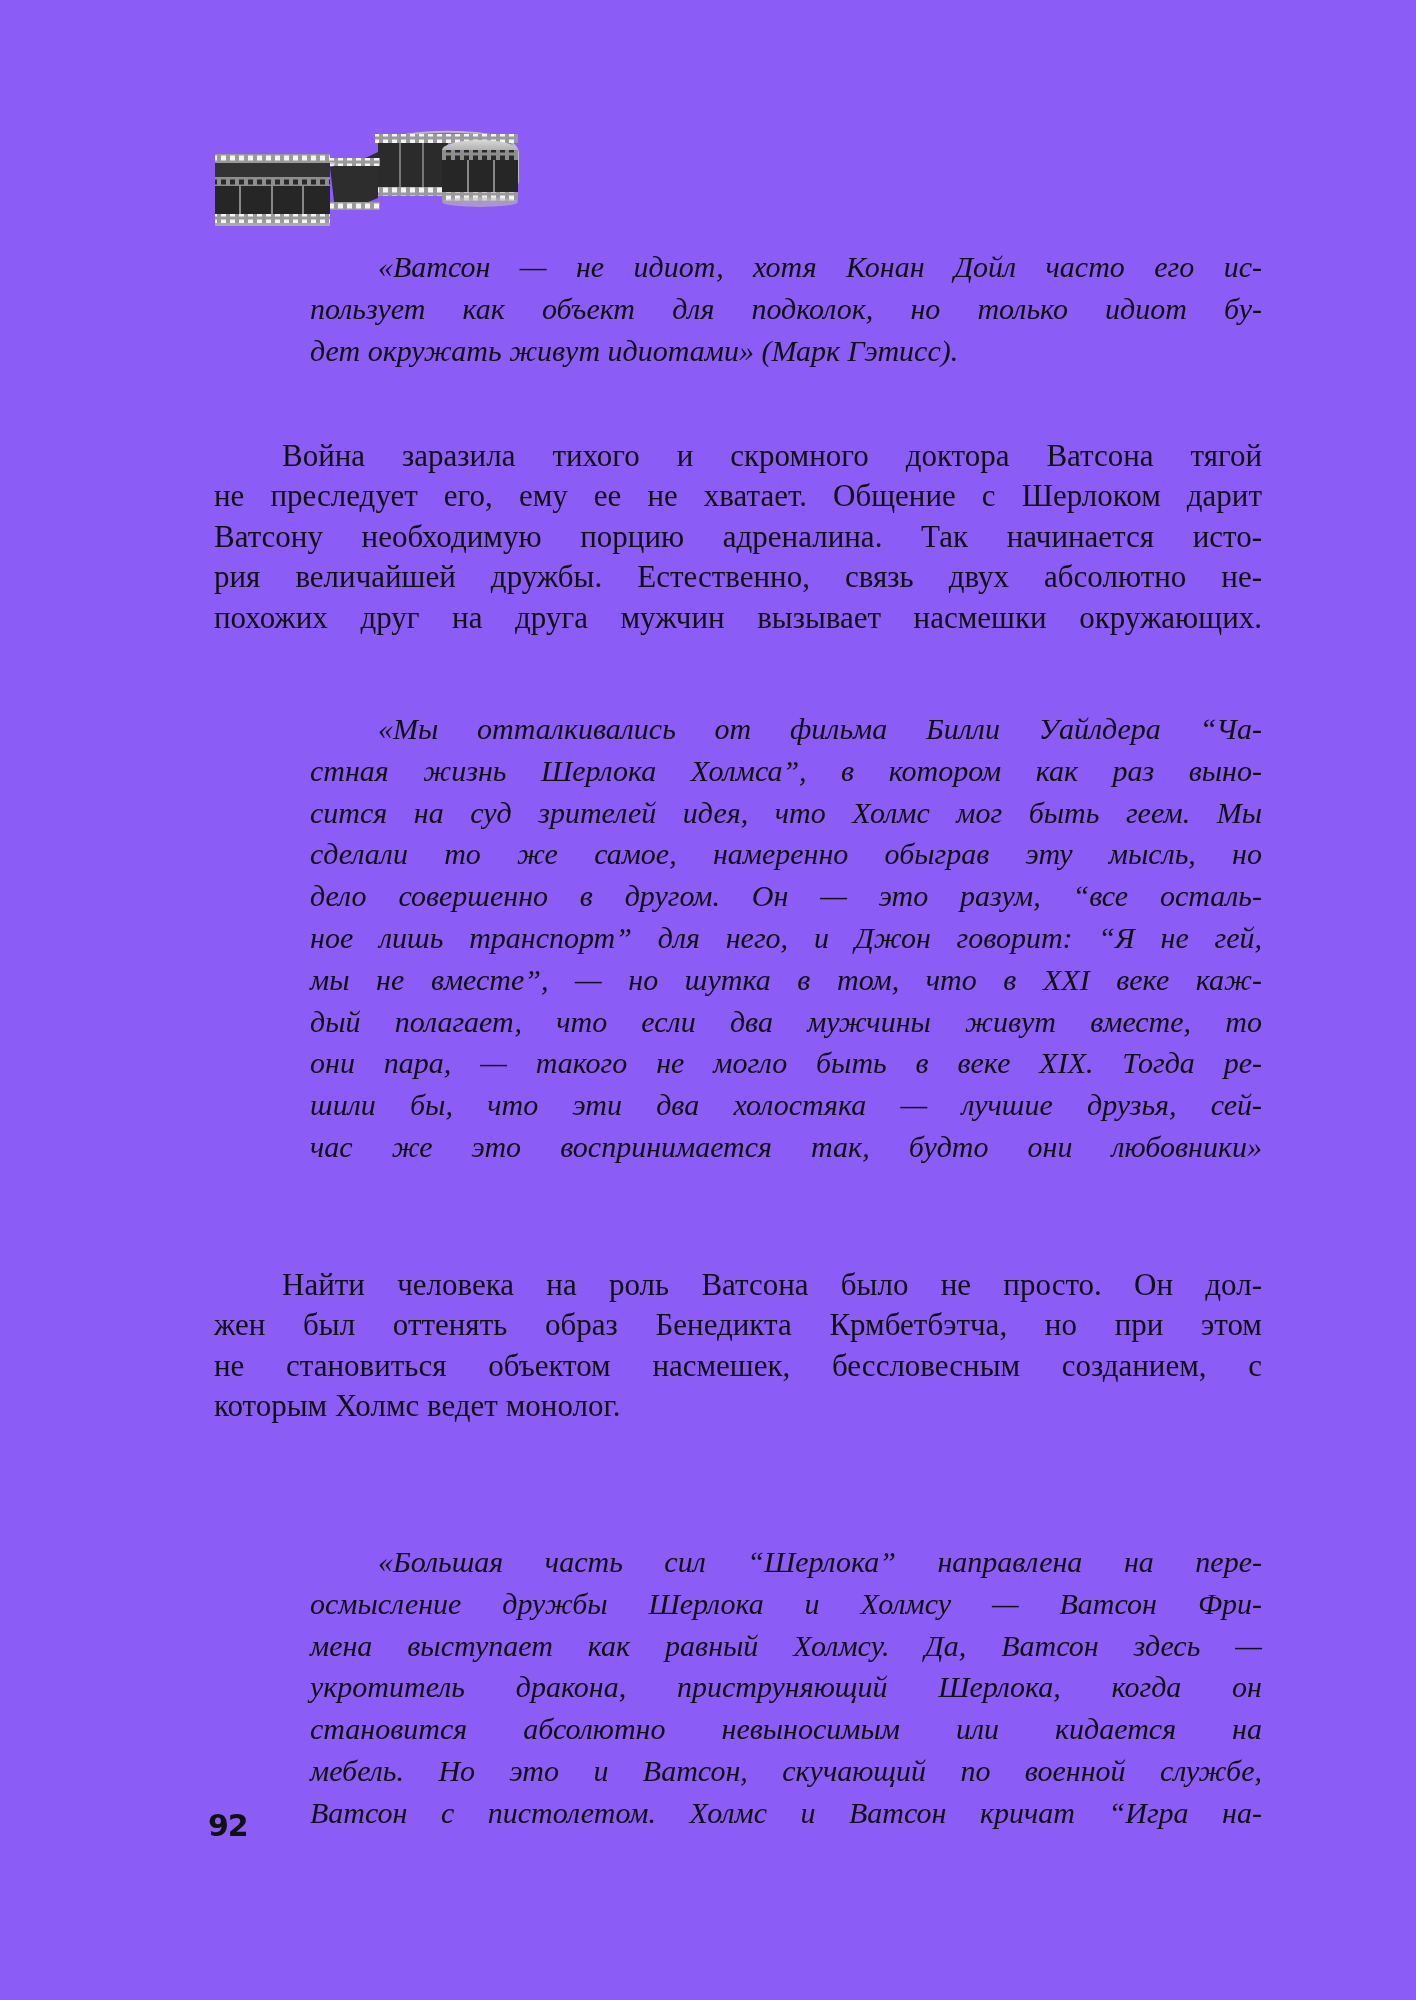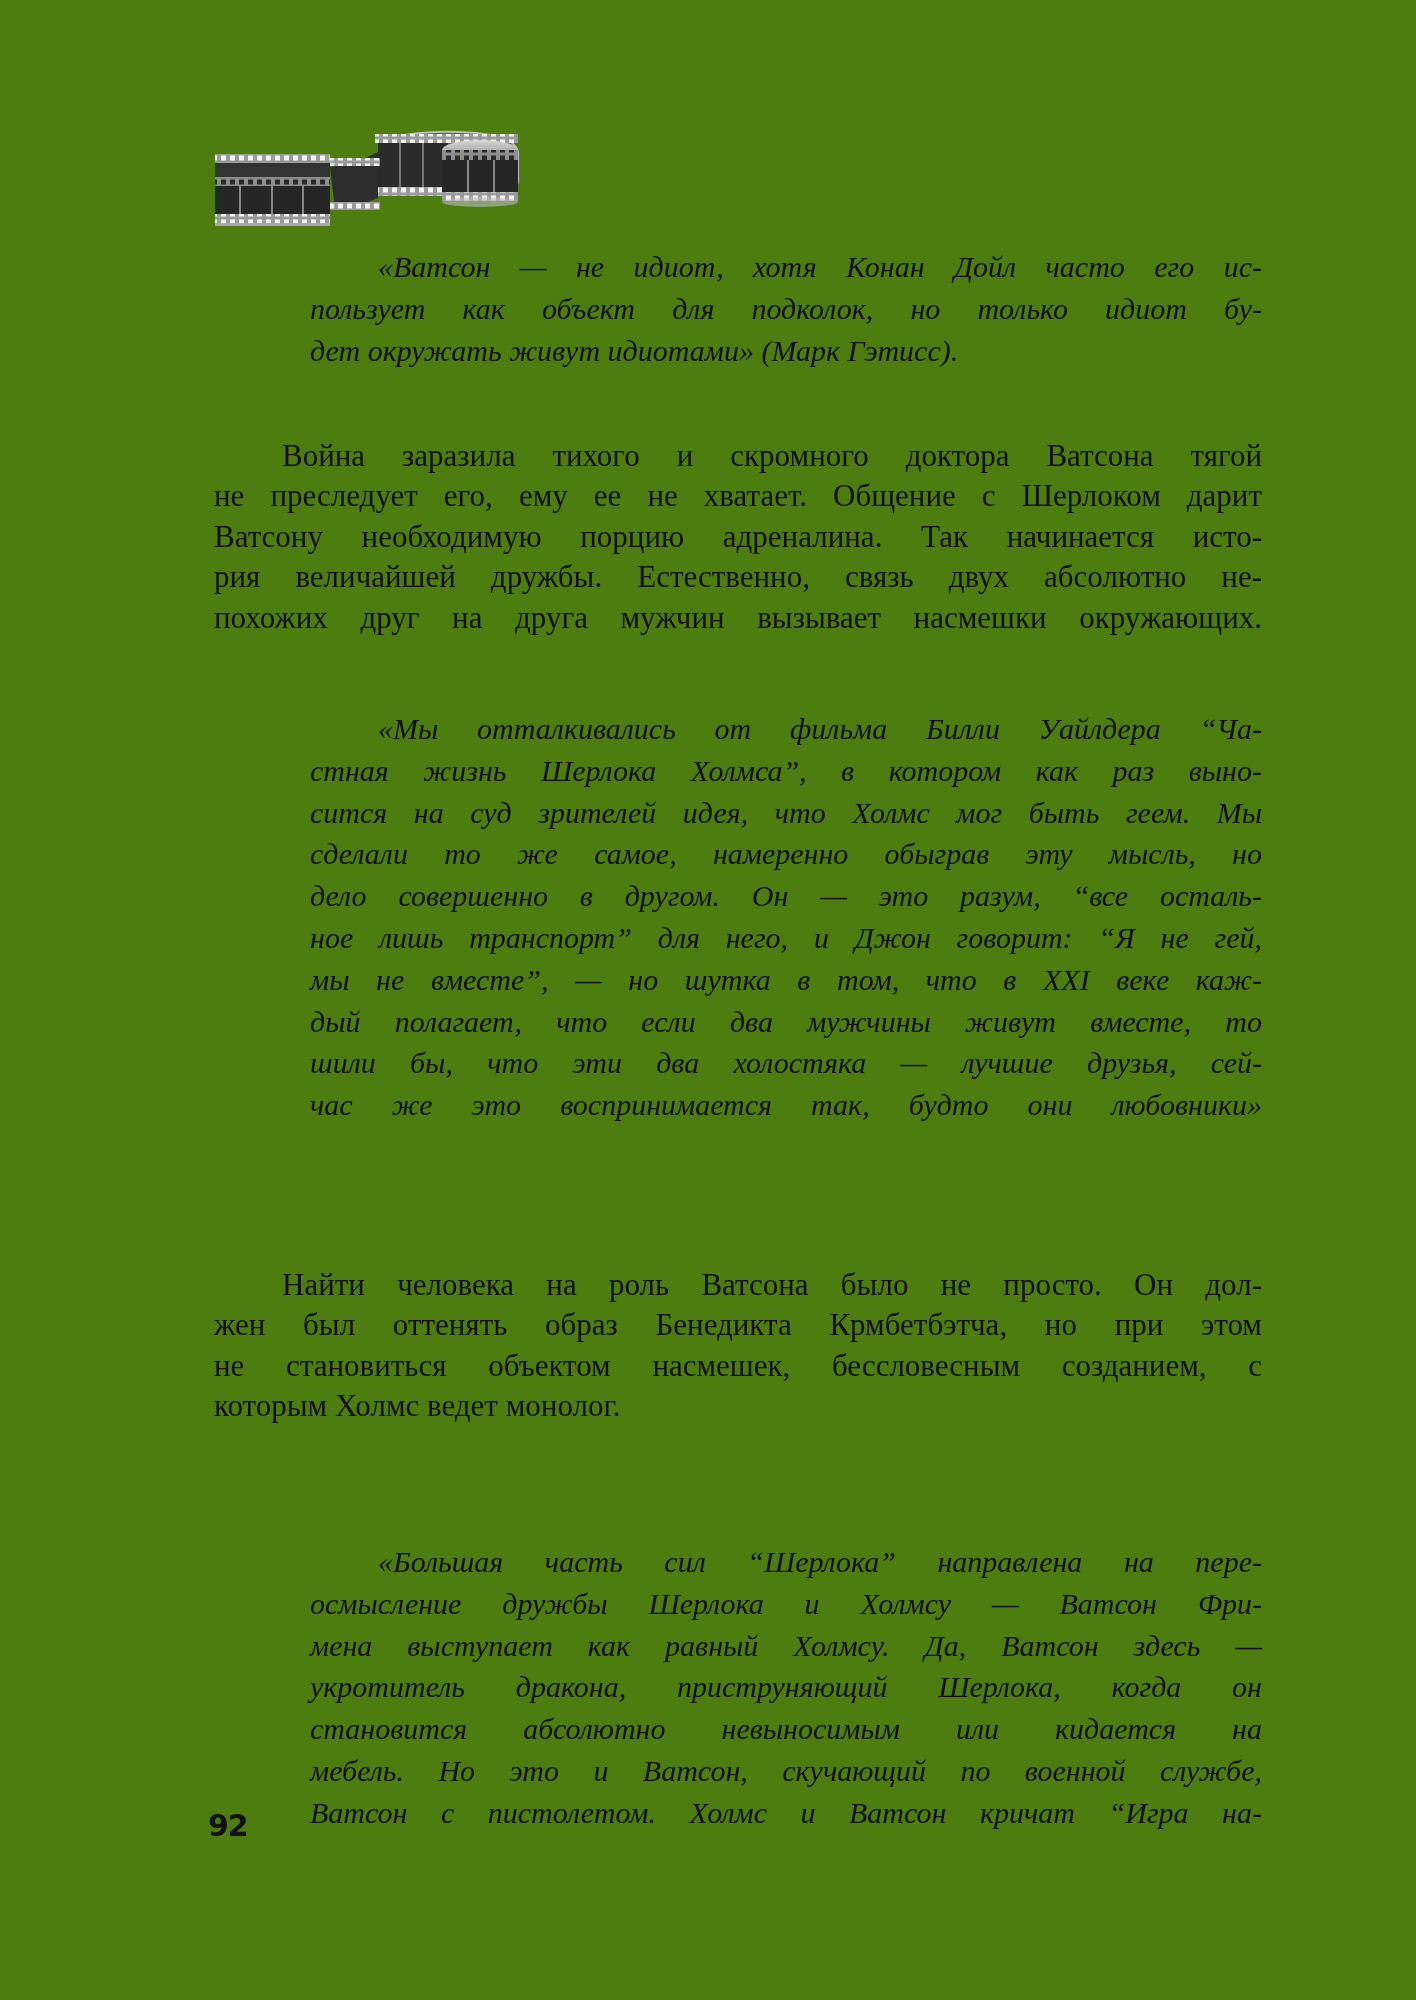--- a/index.html
+++ b/index.html
@@ -1,17 +1,17 @@
 <!DOCTYPE html>
 <html><head>
 <meta charset="utf-8">
 <style>
   html, body { margin: 0; padding: 0; background: #ffffff; }
   body { width: 1416px; height: 2000px; position: relative; overflow: hidden; color: #111111; }
-  .page { position: absolute; left: 0; top: 0; width: 1416px; height: 2000px; background: #4d7c0f; }
+  .page { position: absolute; left: 0; top: 0; width: 1416px; height: 2000px; background: #8b5cf6; }
   .film { position: absolute; left: 210px; top: 122px; width: 316px; height: 110px; }
   .block { position: absolute; }
   .body-block { left: 214px; width: 1048px; font-family: "Liberation Serif", "DejaVu Serif", serif; font-size: 31px; }
   .quote-block { left: 310px; width: 952px; font-family: "Liberation Serif", "DejaVu Serif", serif; font-size: 30px; font-style: italic; }
   .line { display: block; height: 41px; line-height: 41px; white-space: nowrap; text-align: justify; text-align-last: justify; }
   .line.last { text-align-last: left; }
   .line.indent { padding-left: 68px; }
   .body-block .line { height: 40.4px; line-height: 40.4px; }
   .quote-block .line { height: 41.8px; line-height: 41.8px; }
   .page-number { position: absolute; left: 208px; top: 1808px; font-family: "DejaVu Sans", "Liberation Sans", sans-serif; font-weight: bold; font-size: 30px; color: #111; letter-spacing: -1px; }
@@ -84,20 +84,21 @@
 
   <div class="block quote-block" style="top:708px;">
     <span class="line indent">«Мы отталкивались от фильма Билли Уайлдера “Ча-</span>
     <span class="line">стная жизнь Шерлока Холмса”, в котором как раз выно-</span>
     <span class="line">сится на суд зрителей идея, что Холмс мог быть геем. Мы</span>
     <span class="line">сделали то же самое, намеренно обыграв эту мысль, но</span>
     <span class="line">дело совершенно в другом. Он — это разум, “все осталь-</span>
     <span class="line">ное лишь транспорт” для него, и Джон говорит: “Я не гей,</span>
     <span class="line">мы не вместе”, — но шутка в том, что в XXI веке каж-</span>
     <span class="line">дый полагает, что если два мужчины живут вместе, то</span>
+    <span class="line">они пара, — такого не могло быть в веке XIX. Тогда ре-</span>
     <span class="line">шили бы, что эти два холостяка — лучшие друзья, сей-</span>
     <span class="line">час же это воспринимается так, будто они любовники»</span>
   </div>
 
   <div class="block body-block" style="top:1265px;">
     <span class="line indent">Найти человека на роль Ватсона было не просто. Он дол-</span>
     <span class="line">жен был оттенять образ Бенедикта Крмбетбэтча, но при этом</span>
     <span class="line">не становиться объектом насмешек, бессловесным созданием, с</span>
     <span class="line last">которым Холмс ведет монолог.</span>
   </div>

